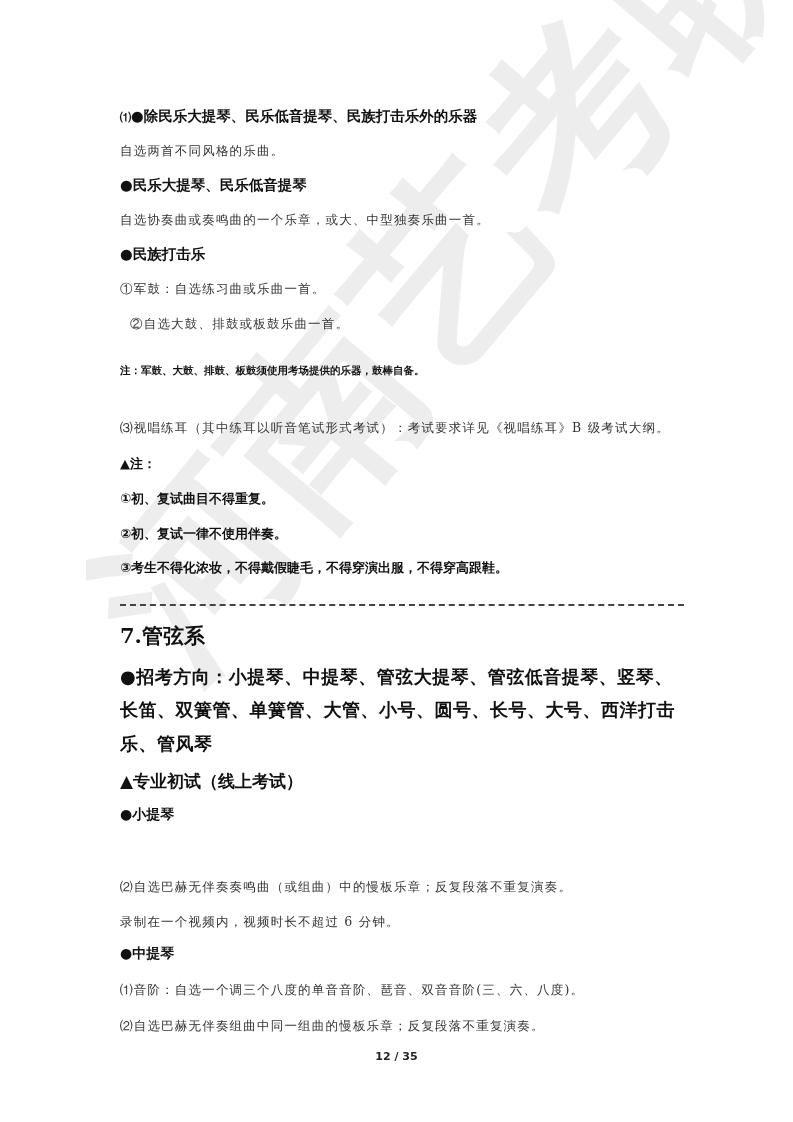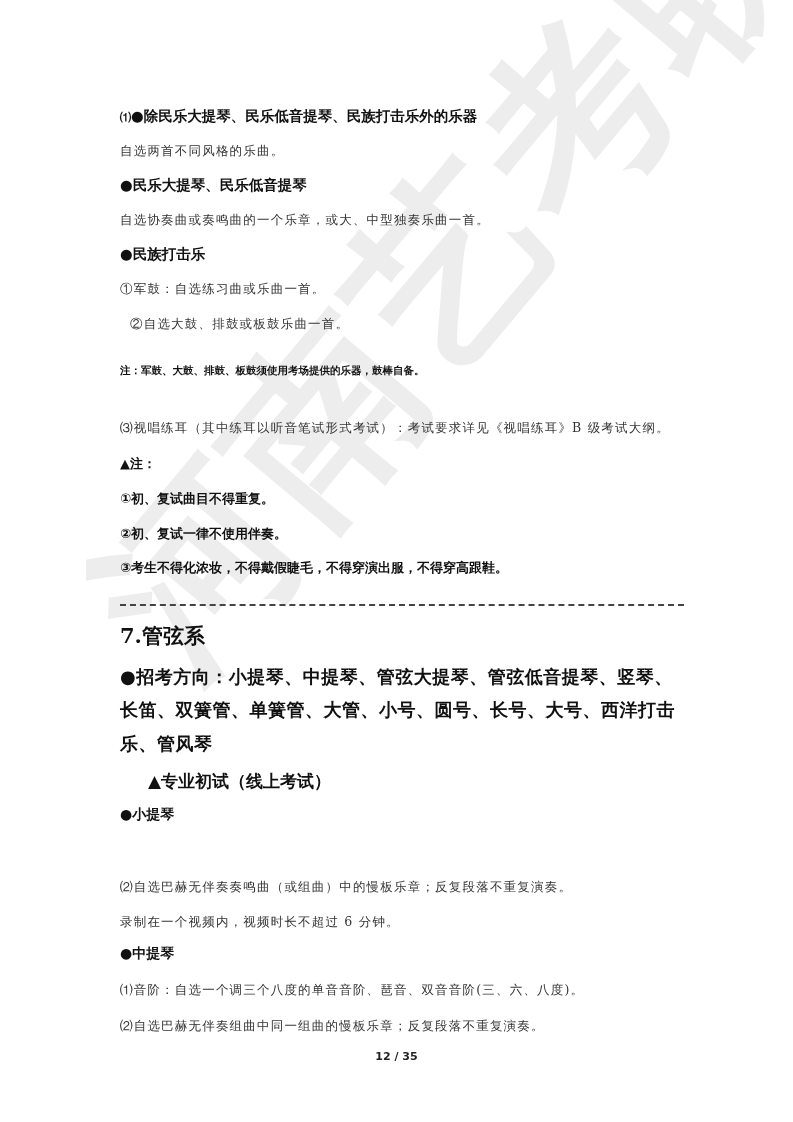--- a/index.html
+++ b/index.html
@@ -148,21 +148,21 @@
   <div class="line note-bold" style="top:551px;">③考生不得化浓妆，不得戴假睫毛，不得穿演出服，不得穿高跟鞋。</div>
 
   <div class="dash"></div>
 
   <div class="line sec-title" style="top:614px;">7.管弦系</div>
 
   <div class="line big" style="top:657px;">●招考方向：小提琴、中提琴、管弦大提琴、管弦低音提琴、竖琴、</div>
   <div class="line big" style="top:690px;">长笛、双簧管、单簧管、大管、小号、圆号、长号、大号、西洋打击</div>
   <div class="line big" style="top:724px;">乐、管风琴</div>
 
-  <div class="line sub-title" style="top:762px;margin-left:28px;">▲专业初试（线上考试）</div>
+  <div class="line sub-title" style="top:762px;">▲专业初试（线上考试）</div>
 
   <div class="line inst" style="top:798px;">●小提琴</div>
 
   <div class="line body" style="top:871px;">⑵自选巴赫无伴奏奏鸣曲（或组曲）中的慢板乐章；反复段落不重复演奏。</div>
   <div class="line body" style="top:906px;">录制在一个视频内，视频时长不超过 6 分钟。</div>
 
   <div class="line inst" style="top:937px;">●中提琴</div>
 
   <div class="line body" style="top:974px;">⑴音阶：自选一个调三个八度的单音音阶、琶音、双音音阶(三、六、八度)。</div>
   <div class="line body" style="top:1010px;">⑵自选巴赫无伴奏组曲中同一组曲的慢板乐章；反复段落不重复演奏。</div>

